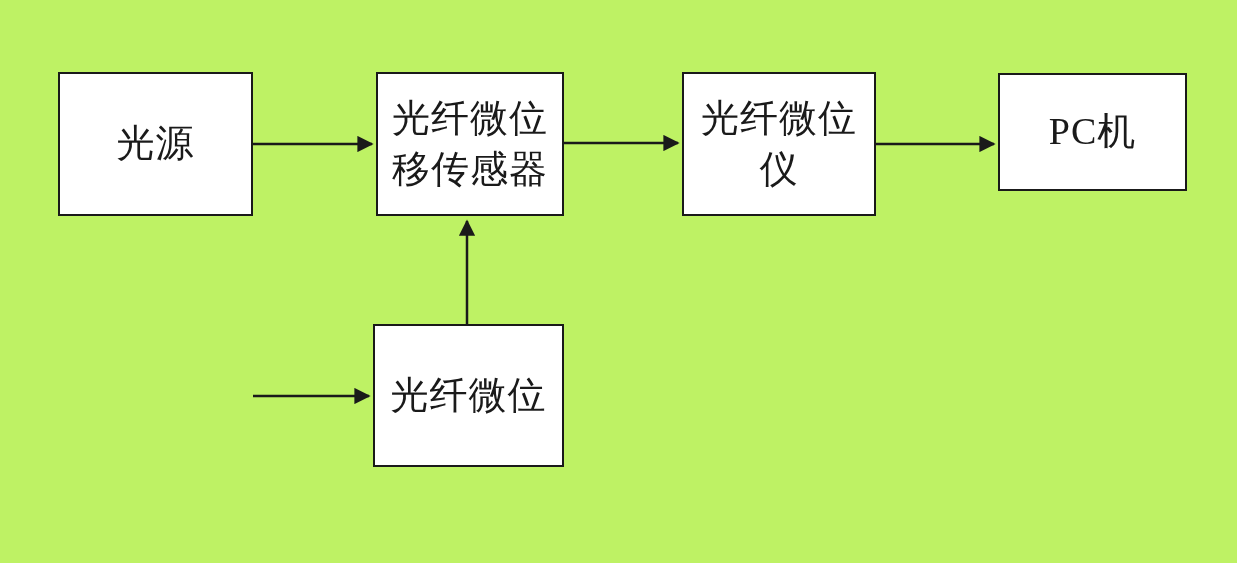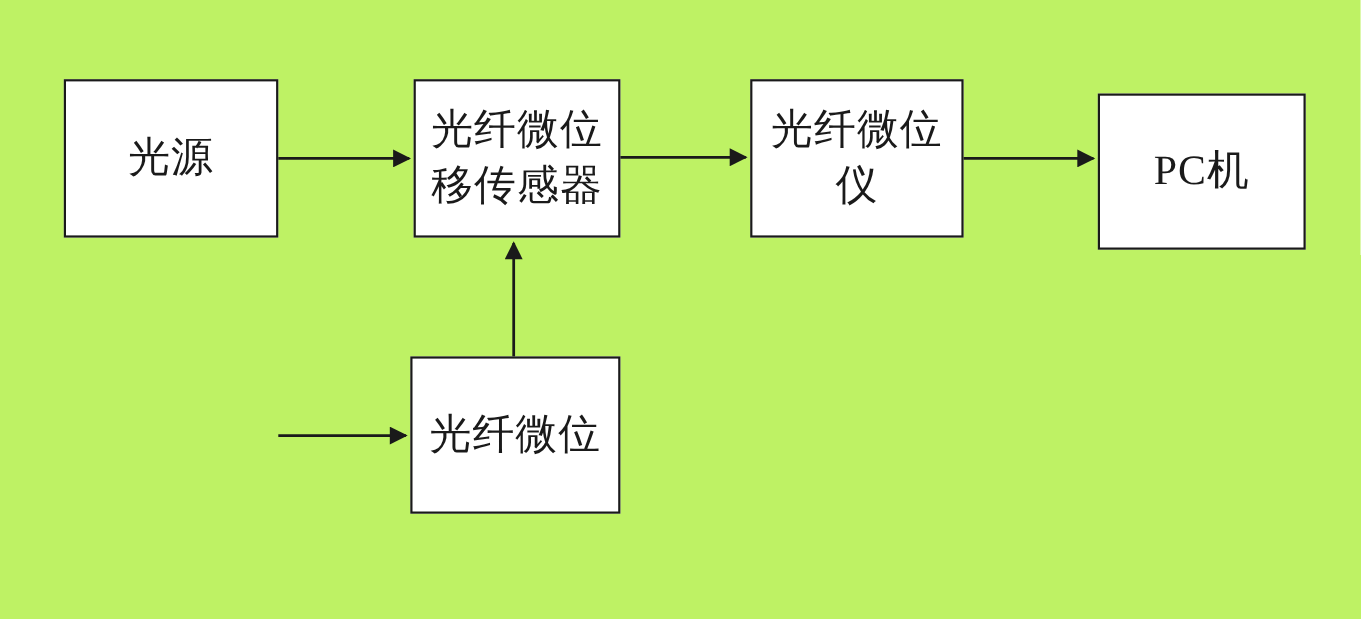--- a/index.html
+++ b/index.html
@@ -29,21 +29,21 @@
   .node .label {
     font-size: 38px;
     line-height: 1.35;
     white-space: pre-line;
     letter-spacing: 1px;
   }
   
   #node-light-source { left: 58px;  top: 72px; width: 195px; height: 144px; }
   #node-fiber-sensor { left: 376px; top: 72px; width: 188px; height: 144px; }
   #node-demodulator  { left: 682px; top: 72px; width: 194px; height: 144px; }
-  #node-pc           { left: 998px; top: 85px; width: 189px; height: 142px; }
+  #node-pc           { left: 998px; top: 73px; width: 189px; height: 118px; }
   
   #node-manual       { left: 59px;  top: 324px; width: 193px; height: 143px; }
   #node-micro-stage  { left: 373px; top: 324px; width: 191px; height: 143px; }
 
   #arrow-layer {
     position: absolute;
     left: 0; top: 0;
     width: 1237px;
     height: 563px;
     pointer-events: none;

